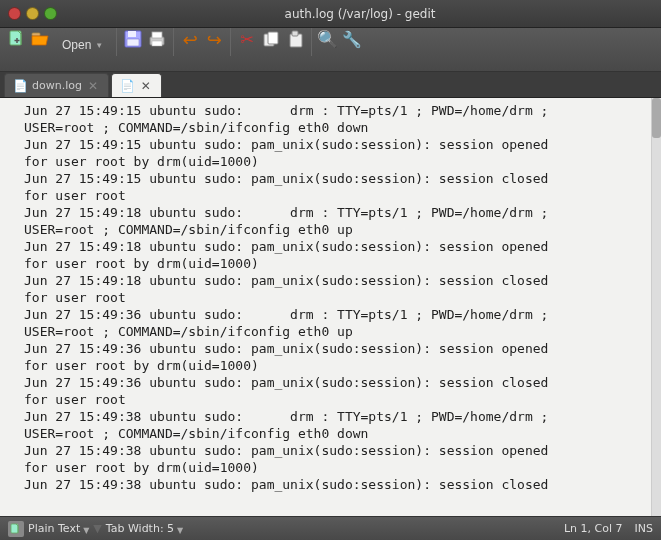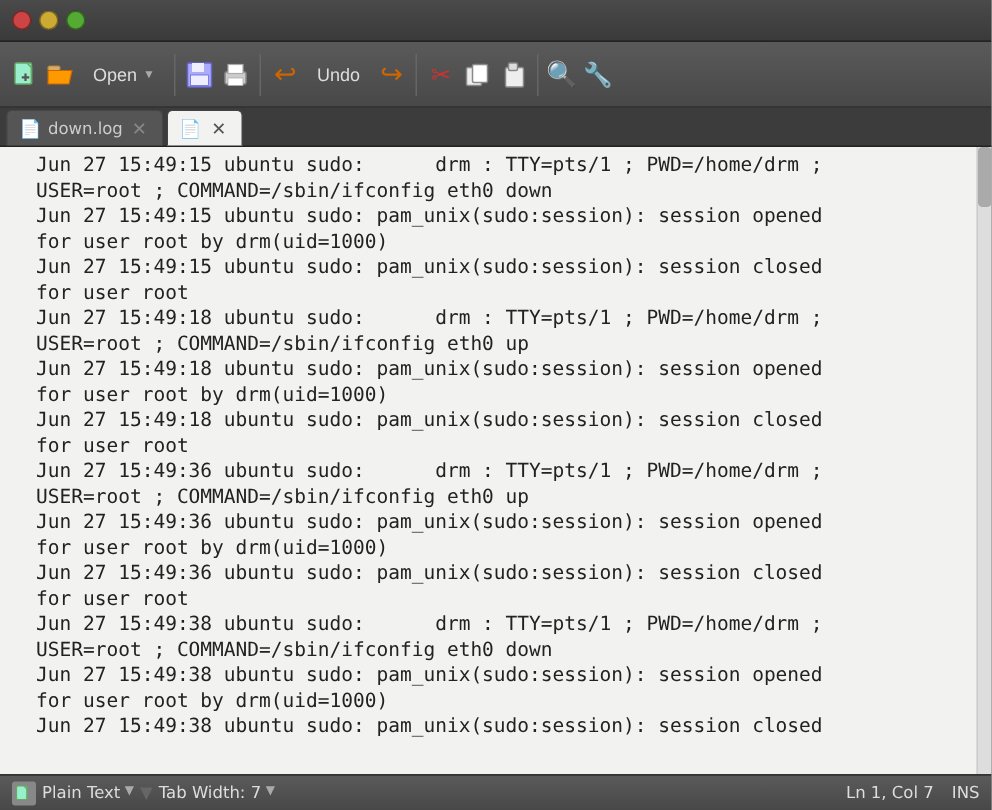--- a/index.html
+++ b/index.html
@@ -39,21 +39,21 @@
       font-size: 12px;
       flex: 1;
       text-align: center;
     }
 
     
     .toolbar {
       height: 44px;
       background: linear-gradient(to bottom, #5a5a5a, #484848);
       display: flex;
-      align-items: center;
+      align-items: flex-start;
       padding: 0 6px;
       gap: 2px;
       border-bottom: 1px solid #333;
     }
     .tb-btn {
       height: 34px;
       padding: 0 8px;
       background: transparent;
       border: none;
       border-radius: 4px;
@@ -189,21 +189,21 @@
       background: #888;
       border-radius: 2px;
       display: flex;
       align-items: center;
       justify-content: center;
       font-size: 10px;
       color: #fff;
     }
     .status-dropdown {
       display: flex;
-      align-items: flex-start;
+      align-items: flex-end;
       gap: 3px;
       cursor: pointer;
     }
     .status-sep {
       color: #666;
     }
     .status-right {
       margin-left: auto;
       display: flex;
       gap: 12px;
@@ -212,20 +212,21 @@
   </style>
 </head>
 <body>
 
 <div class="title-bar">
   <div class="window-controls">
     <div class="wc-btn wc-close"></div>
     <div class="wc-btn wc-min"></div>
     <div class="wc-btn wc-max"></div>
   </div>
+  <span class="title-text">auth.log (/var/log) - gedit</span>
 </div>
 
 <div class="toolbar">
 
   <div class="tb-icon" title="New">
     <svg width="20" height="20" viewBox="0 0 20 20">
       <rect x="3" y="2" width="11" height="14" rx="1" fill="#9ec" stroke="#6a6" stroke-width="1"></rect>
       <polyline points="11,2 14,5 14,16" fill="none" stroke="#6a6" stroke-width="1"></polyline>
       <line x1="10" y1="9" x2="10" y2="14" stroke="#555" stroke-width="1.5"></line>
       <line x1="7.5" y1="11.5" x2="12.5" y2="11.5" stroke="#555" stroke-width="1.5"></line>
@@ -257,23 +258,20 @@
       <rect x="3" y="8" width="14" height="8" rx="1" fill="#ccc" stroke="#888" stroke-width="1"></rect>
       <rect x="5" y="3" width="10" height="6" fill="#fff" stroke="#aaa" stroke-width="0.8"></rect>
       <rect x="5" y="12" width="10" height="5" fill="#fff" stroke="#aaa" stroke-width="0.5"></rect>
     </svg>
   </div>
   <div class="tb-separator"></div>
 
   <div class="tb-icon" title="Undo" style="color:#cc6600; font-size:18px;">
     ↩
   </div>
-  <button class="tb-btn">
-    <span>Undo</span>
-  </button>
 
   <div class="tb-icon" title="Redo" style="color:#cc6600; font-size:18px;">
     ↪
   </div>
   <div class="tb-separator"></div>
 
   <div class="tb-icon" title="Cut" style="color:#cc3333; font-size:16px;">✂</div>
 
   <div class="tb-icon" title="Copy">
     <svg width="18" height="18" viewBox="0 0 18 18">
@@ -343,21 +341,21 @@
         <rect x="1" y="1" width="7" height="9" rx="1" fill="#9ec" stroke="#6a6" stroke-width="0.8"></rect>
         <polyline points="6,1 8,3 8,10" fill="none" stroke="#6a6" stroke-width="0.8"></polyline>
       </svg>
     </div>
     <div class="status-dropdown">
       <span>Plain Text</span>
       <span style="font-size:8px; color:#aaa;">▼</span>
     </div>
     <span class="status-sep">▼</span>
     <div class="status-dropdown">
-      <span>Tab Width: 7</span>
+      <span>Tab Width: 5</span>
       <span style="font-size:8px; color:#aaa;">▼</span>
     </div>
   </div>
   <div class="status-right">
     <span>Ln 1, Col 7</span>
     <span>INS</span>
   </div>
 </div>
 
 </body></html>

